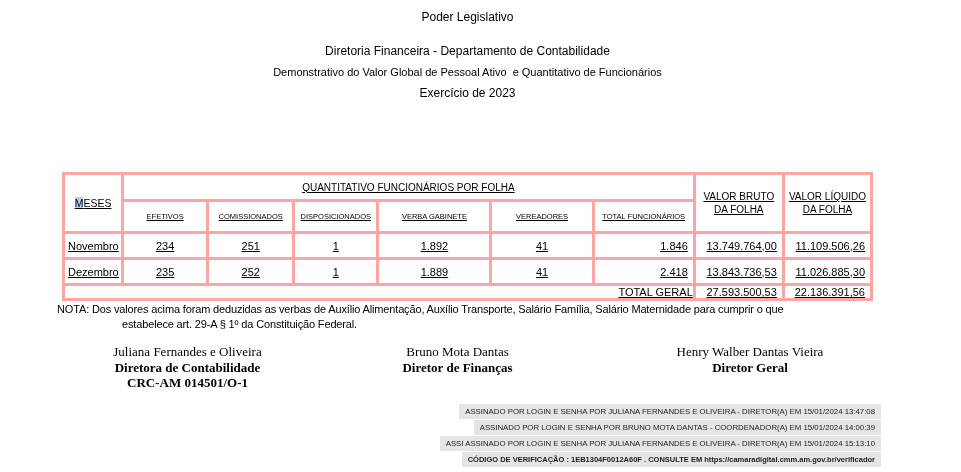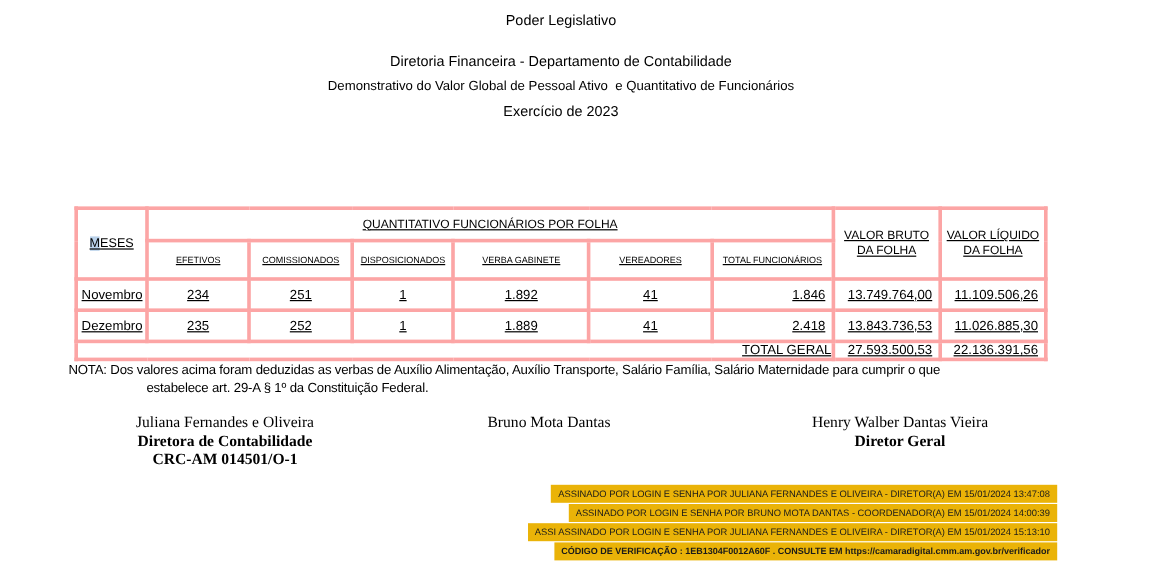--- a/index.html
+++ b/index.html
@@ -42,21 +42,21 @@
       font-family:"Liberation Serif", serif; line-height:15.5px; }
   .sig-name { font-size:13px; }
   .sig-role { font-size:13px; font-weight:bold; }
   .sig-1 { left:55px;  width:265px; }
   .sig-2 { left:335px; width:245px; }
   .sig-3 { left:625px; width:250px; }
 
   
   .stamps { position:absolute; top:404px; right:80px;
       display:flex; flex-direction:column; align-items:flex-end; }
-  .stamp { background:#eab308; color:#1a1a1a; font-size:7.8px;
+  .stamp { background:#e5e5e5; color:#1a1a1a; font-size:7.8px;
       line-height:15px; height:15px; padding:0 6px; margin-bottom:1px;
       white-space:nowrap; }
   .stamp.bold { font-weight:bold; font-size:7.5px; }
 </style>
 </head>
 <body>
 
 <div class="doc-header">
   <div class="h-reg h-line1">Poder Legislativo</div>
   <div class="h-reg">Diretoria Financeira - Departamento de Contabilidade</div>
@@ -126,20 +126,21 @@
   <div class="indent">estabelece art. 29-A § 1º  da Constituição Federal.</div>
 </div>
 
 <div class="sig sig-1">
   <div class="sig-name">Juliana Fernandes e Oliveira</div>
   <div class="sig-role">Diretora de Contabilidade</div>
   <div class="sig-role">CRC-AM 014501/O-1</div>
 </div>
 <div class="sig sig-2">
   <div class="sig-name">Bruno Mota Dantas</div>
+  <div class="sig-role">Diretor de Finanças</div>
 </div>
 <div class="sig sig-3">
   <div class="sig-name">Henry Walber Dantas Vieira</div>
   <div class="sig-role">Diretor Geral</div>
 </div>
 
 <div class="stamps">
   <div class="stamp">ASSINADO POR LOGIN E SENHA POR JULIANA FERNANDES E OLIVEIRA - DIRETOR(A) EM 15/01/2024 13:47:08</div>
   <div class="stamp">ASSINADO POR LOGIN E SENHA POR BRUNO MOTA DANTAS - COORDENADOR(A) EM 15/01/2024 14:00:39</div>
   <div class="stamp">ASSI ASSINADO POR LOGIN E SENHA POR JULIANA FERNANDES E OLIVEIRA - DIRETOR(A) EM 15/01/2024 15:13:10</div>

